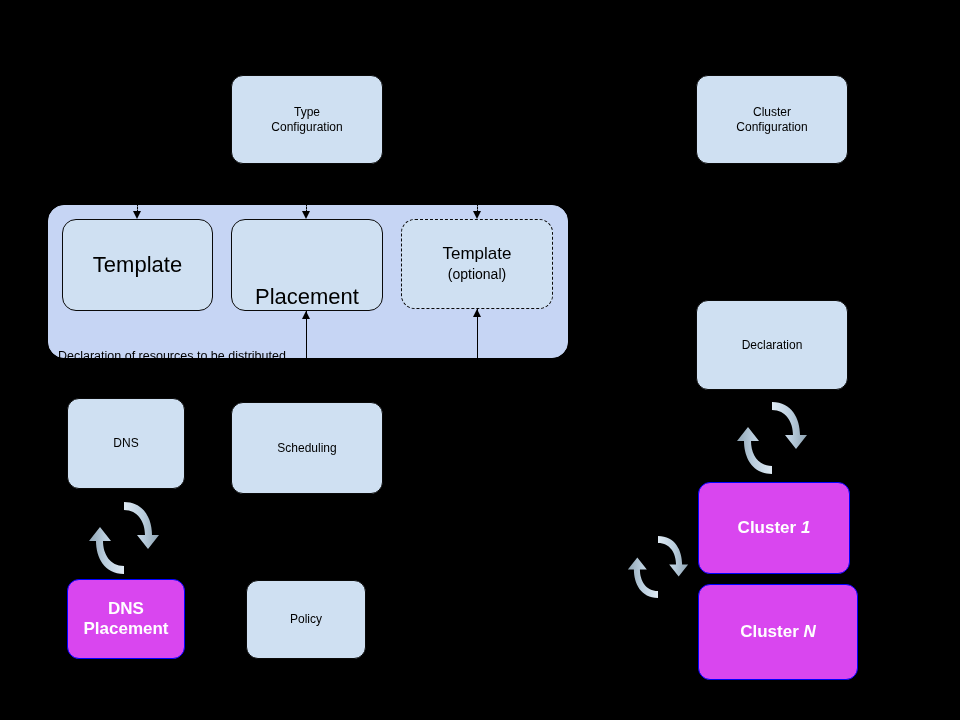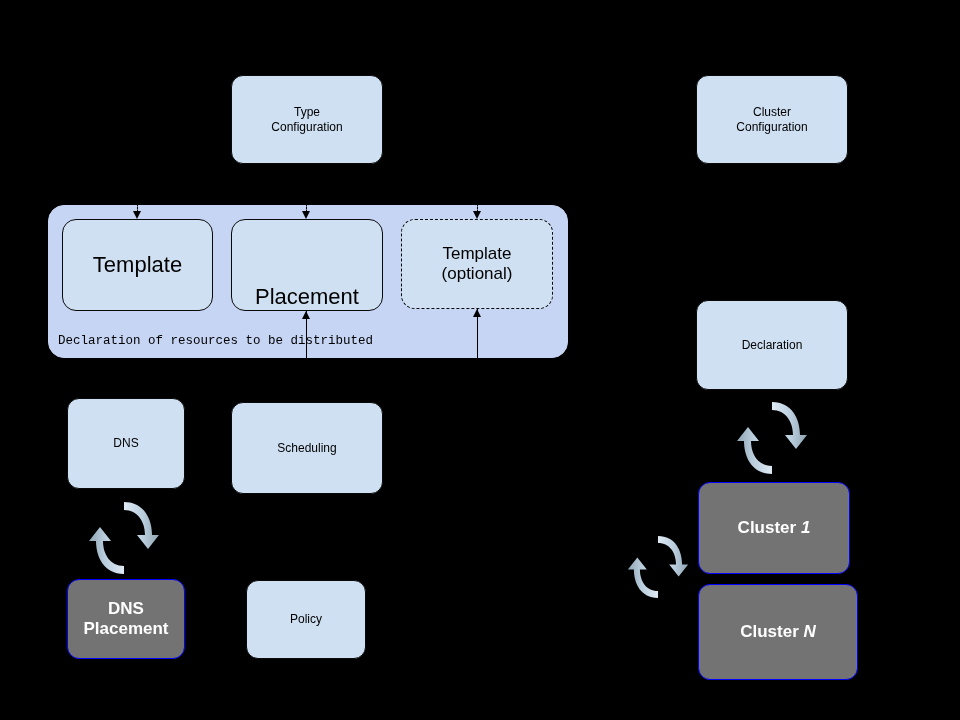--- a/index.html
+++ b/index.html
@@ -11,21 +11,21 @@
   .node{position:absolute;box-sizing:border-box;display:flex;
         align-items:center;justify-content:center;text-align:center;
         border-radius:12px;line-height:1.18;}
 
   .node.light{background:#cfe0f2;border:1px solid #0a0a0a;color:#000;
               font-size:12px;}
   .node.group-child{background:#cfe0f2;border:1px solid #0a0a0a;color:#000;
               font-size:22px;border-radius:14px;}
   .node.dashed{background:#cfe0f2;border:1px dashed #0a0a0a;color:#000;
                font-size:17px;border-radius:14px;}
-  .node.blue{background:#737373;border:1px solid #0000ff;color:#ffffff;
+  .node.blue{background:#d946ef;border:1px solid #0000ff;color:#ffffff;
              font-weight:bold;font-size:17px;border-radius:12px;}
 
   .group-panel{position:absolute;box-sizing:border-box;background:#c6d5f4;
                border:1px solid #c6d5f4;border-radius:16px;}
 
   .caption{position:absolute;font-size:12.5px;color:#000;white-space:nowrap;}
 
   .ital{font-style:italic;}
 
   
@@ -78,28 +78,28 @@
     <span>Template</span>
   </div>
 
   <div class="node group-child" style="left:231px;top:219px;width:152px;height:92px;align-items:flex-end;">
     <span>Placement</span>
   </div>
 
   <div class="node dashed" style="left:401px;top:219px;width:152px;height:90px;">
     <div>
       <span>Template</span><br>
-      <span style="font-size:17px;">(optional)</span>
+      <span style="font-size:14px;">(optional)</span>
     </div>
   </div>
 
   <div class="arrow-up" style="left:302px;top:311px;"></div>
   <div class="arrow-up" style="left:473px;top:309px;"></div>
 
-  <div class="caption" style="left:58px;top:334px;font-family:Liberation Mono, monospace;">Declaration of resources to be distributed</div>
+  <div class="caption" style="left:58px;top:349px;">Declaration of resources to be distributed</div>
 
   <div class="node light" style="left:67px;top:398px;width:118px;height:91px;">
     <span>DNS</span>
   </div>
 
   <div class="cycle" style="left:88px;top:497px;width:72px;height:82px;">
     <svg class="svgicon" width="72" height="82" viewBox="0 0 72 82">
       <defs>
         <linearGradient id="gA" x1="0" y1="0" x2="1" y2="0">
           <stop offset="0%" stop-color="#dfeaf4"></stop>

